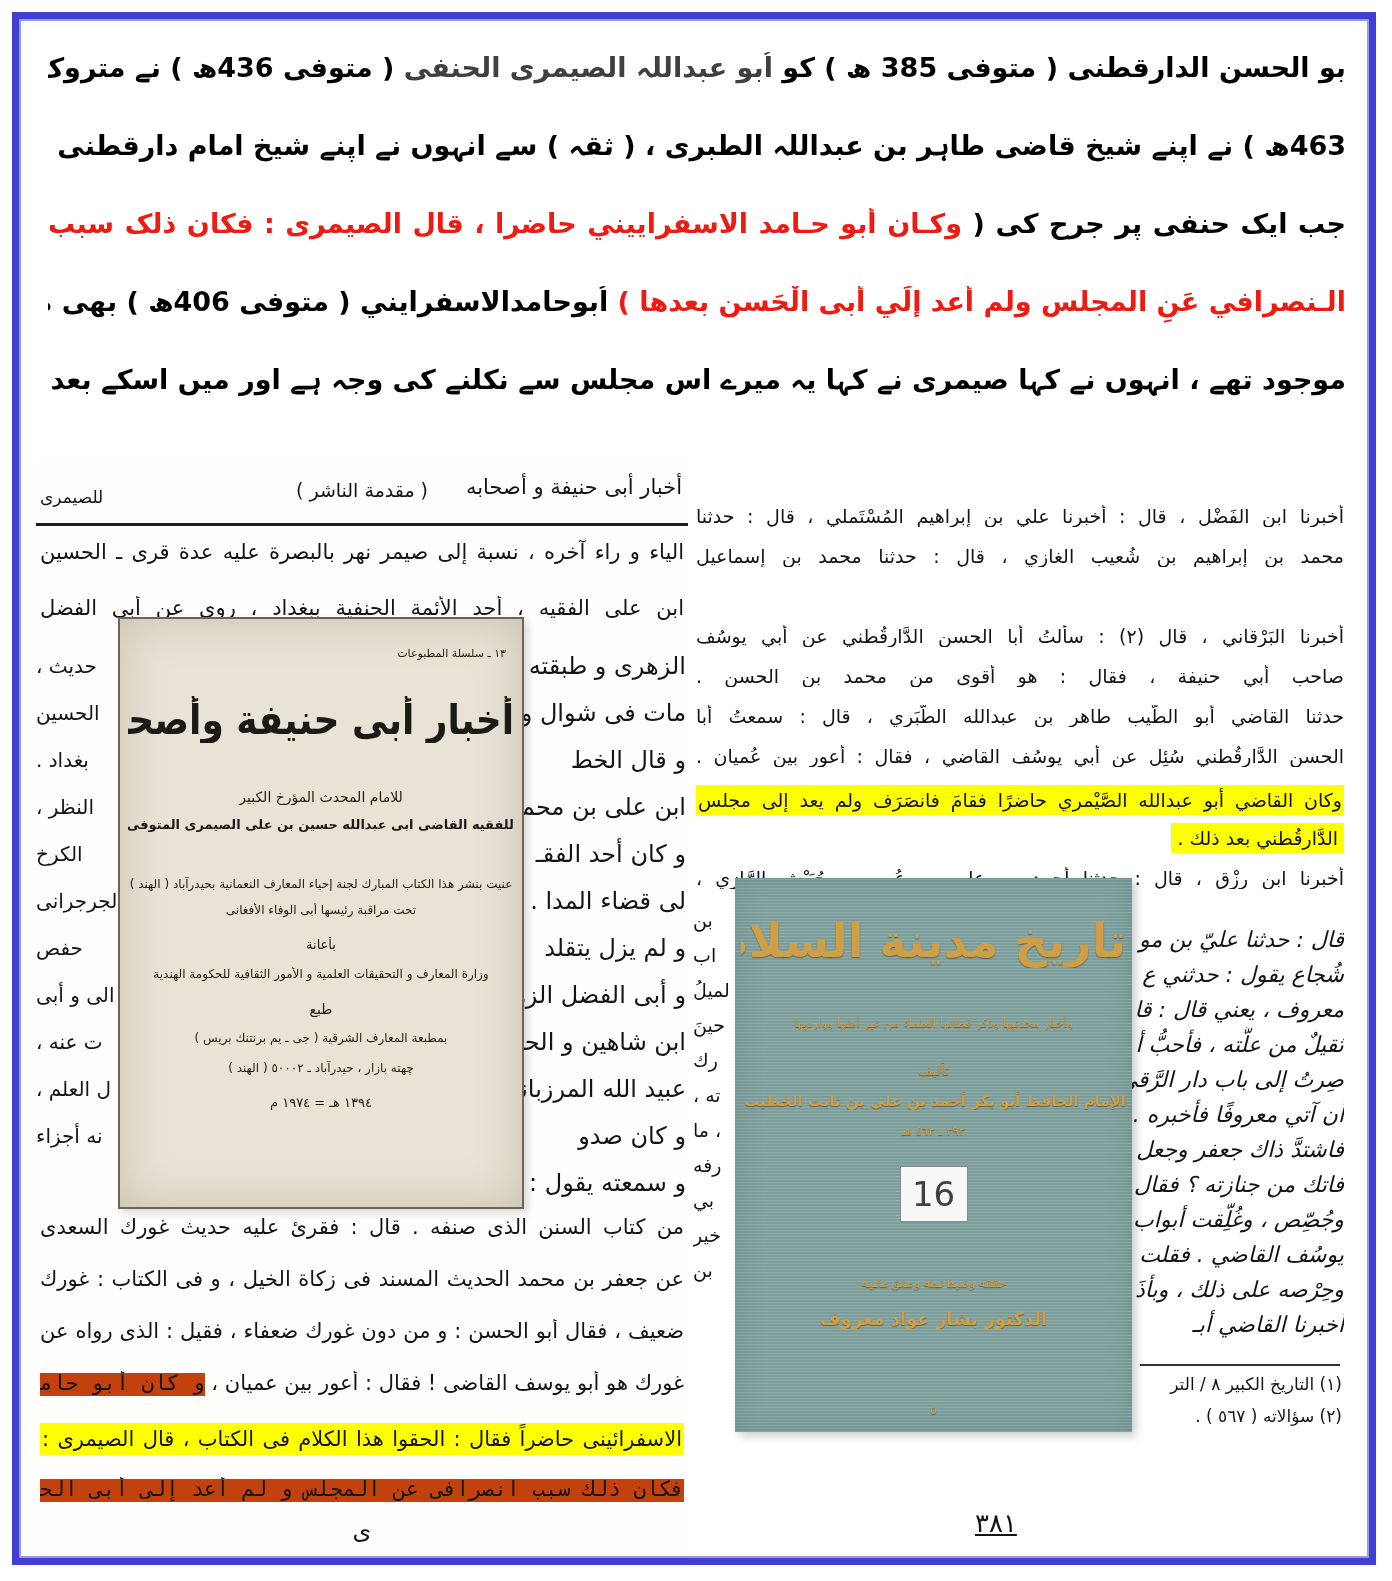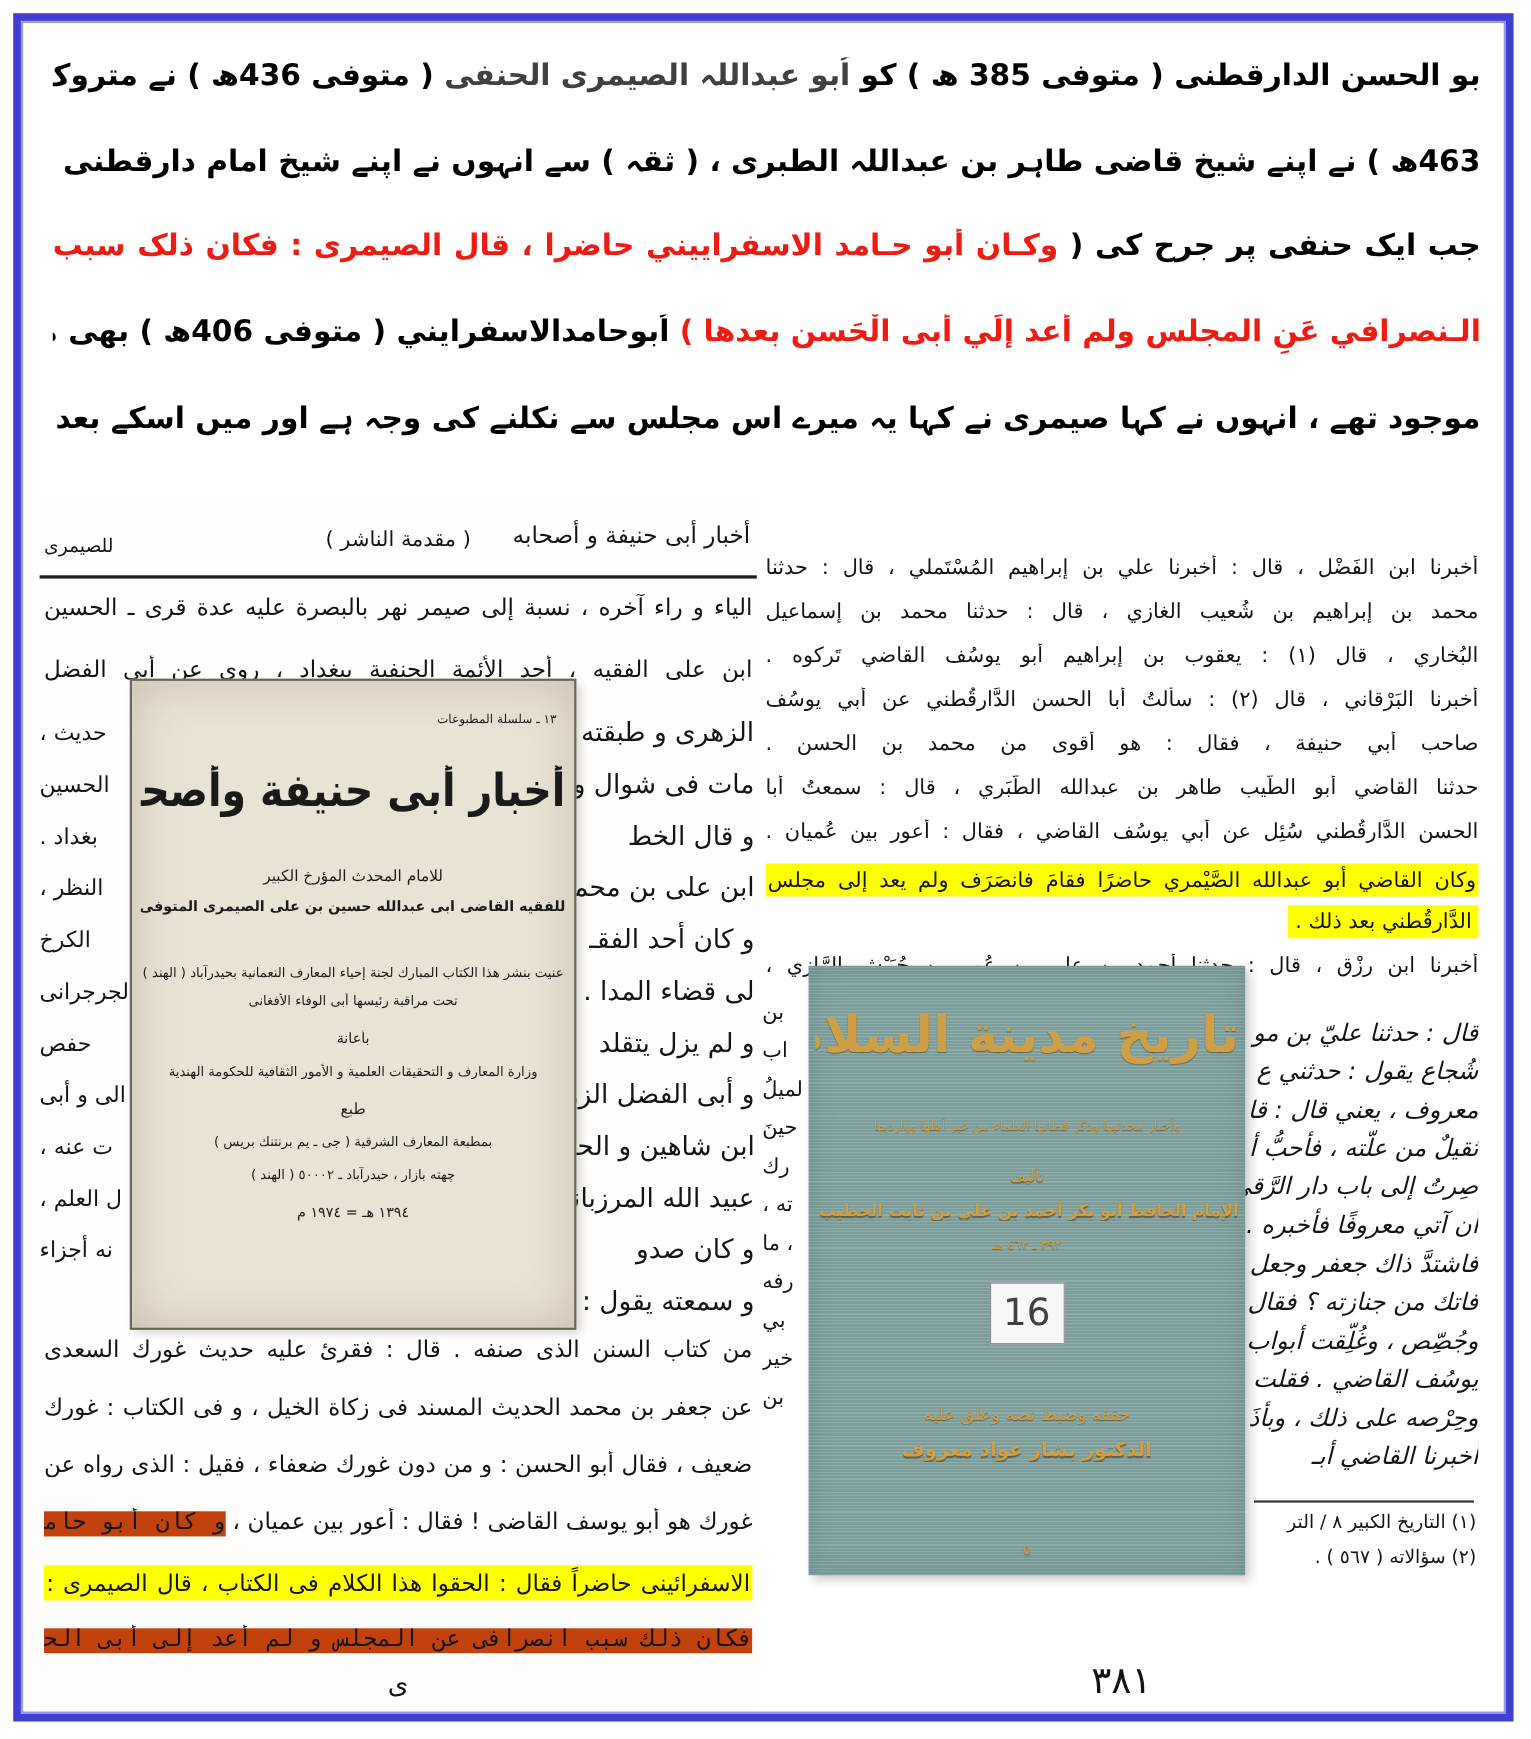--- a/index.html
+++ b/index.html
@@ -54,21 +54,21 @@
 
   .hl { background:#c2410c;font-family:Liberation Mono, monospace; }
   .hl-block { background:#feff00; padding:4px 2px; }
   .rp-hl-tail { position:absolute; right:4px; font-size:19px; }
   .rp-hl-tail span { background:#feff00; padding:4px 6px; }
 
   .lp-footer-mark { position:absolute; top:1062px; left:0; right:0; text-align:center; font-size:24px; }
 
   .rp-sep { position:absolute; top:924px; right:8px; width:200px; border-top:2px solid #333; }
   .rp-fn  { position:absolute; right:6px; width:210px; font-size:17px; direction:rtl; text-align:right; white-space:nowrap; overflow:hidden; }
-  .rp-pagenum { position:absolute; top:1068px; left:300px; font-size:34px; }
+  .rp-pagenum { position:absolute; top:1068px; left:283px; font-size:26px;text-decoration:underline; }
 
   
   .cream-cover {
     position:absolute; left:82px; top:162px; width:402px; height:588px;
     background:#e9e3d6; border:2px solid #6b6558;
     box-shadow: inset 0 0 46px rgba(120,100,70,.28), 4px 4px 8px rgba(0,0,0,.15);
     z-index:10; color:#1c1a16; direction:rtl;
   }
   .cream-cover .c { position:absolute; left:8px; right:8px; text-align:center; white-space:nowrap; overflow:hidden; }
   .cc-series { position:absolute; top:28px; right:16px; font-size:11px; }
@@ -98,21 +98,21 @@
   .tc-sub    { top:138px; font-size:12px; opacity:.9; }
   .tc-taleef { top:184px; font-size:14px; }
   .tc-author { top:214px; font-size:15px; font-weight:bold; }
   .tc-years  { top:246px; font-size:12px; }
   .tc-numbox {
     position:absolute; top:288px; left:50%; transform:translateX(-50%);
     width:66px; height:54px; background:#f7f7f7; border:1px solid #8a8a8a;
     display:flex; align-items:center; justify-content:center;
     font-size:34px; color:#404040; font-family:"DejaVu Sans", sans-serif;
   }
-  .tc-ed1 { top:398px; font-size:16px; }
+  .tc-ed1 { top:398px; font-size:12px;font-family:Liberation Serif, serif; }
   .tc-ed2 { top:430px; font-size:18px; font-weight:bold; }
   .tc-dot { top:524px; font-size:13px; }
 </style>
 </head>
 <body>
 
 <div class="canvas">
   <div class="frame"></div>
 
   <div class="uline" style="top:52px"><span>بو الحسن الدارقطنی ( متوفی 385 ھ ) کو </span><span class="blue">اُبو عبداللہ الصیمری الحنفی</span><span> ( متوفی 436ھ ) نے متروک کردیا تھا ، خطیب بغدادی ( متوفی</span></div>
@@ -178,21 +178,20 @@
       <div class="c cc-pub5">طبع</div>
       <div class="c cc-pub6">بمطبعة المعارف الشرقية ( جى ـ يم برنتنك بريس )</div>
       <div class="c cc-pub7">چهته بازار ، حيدرآباد ـ ٥٠٠٠٢ ( الهند )</div>
       <div class="c cc-pub8">١٣٩٤ هـ = ١٩٧٤ م</div>
     </div>
   </section>
 
   <section class="page page-right">
     <div class="rp-line" style="top:65px">أخبرنا ابن الفَضْل ، قال : أخبرنا علي بن إبراهيم المُسْتَملي ، قال : حدثنا</div>
     <div class="rp-line" style="top:105px">محمد بن إبراهيم بن شُعيب الغازي ، قال : حدثنا محمد بن إسماعيل</div>
-    <div class="rp-line" style="top:145px">البُخاري ، قال (١) : يعقوب بن إبراهيم أبو يوسُف القاضي تَركوه .</div>
     <div class="rp-line" style="top:185px">أخبرنا البَرْقاني ، قال (٢) : سألتُ أبا الحسن الدَّارقُطني عن أبي يوسُف</div>
     <div class="rp-line" style="top:225px">صاحب أبي حنيفة ، فقال : هو أقوى من محمد بن الحسن .</div>
     <div class="rp-line" style="top:265px">حدثنا القاضي أبو الطَّيب طاهر بن عبدالله الطَّبَري ، قال : سمعتُ أبا</div>
     <div class="rp-line" style="top:305px">الحسن الدَّارقُطني سُئِل عن أبي يوسُف القاضي ، فقال : أعور بين عُميان .</div>
     <div class="rp-line hl-block" style="top:345px">وكان القاضي أبو عبدالله الصَّيْمري حاضرًا فقامَ فانصَرَف ولم يعد إلى مجلس</div>
     <div class="rp-hl-tail" style="top:387px"><span>الدَّارقُطني بعد ذلك .</span></div>
     <div class="rp-line" style="top:427px">أخبرنا ابن رِزْق ، قال : حدثنا أحمد بن علي بن عُمر بن حُبَيْش الرَّازي ،</div>
 
     <div class="fragcol rp-col-right">
       <div>قال : حدثنا عليّ بن مو</div>

